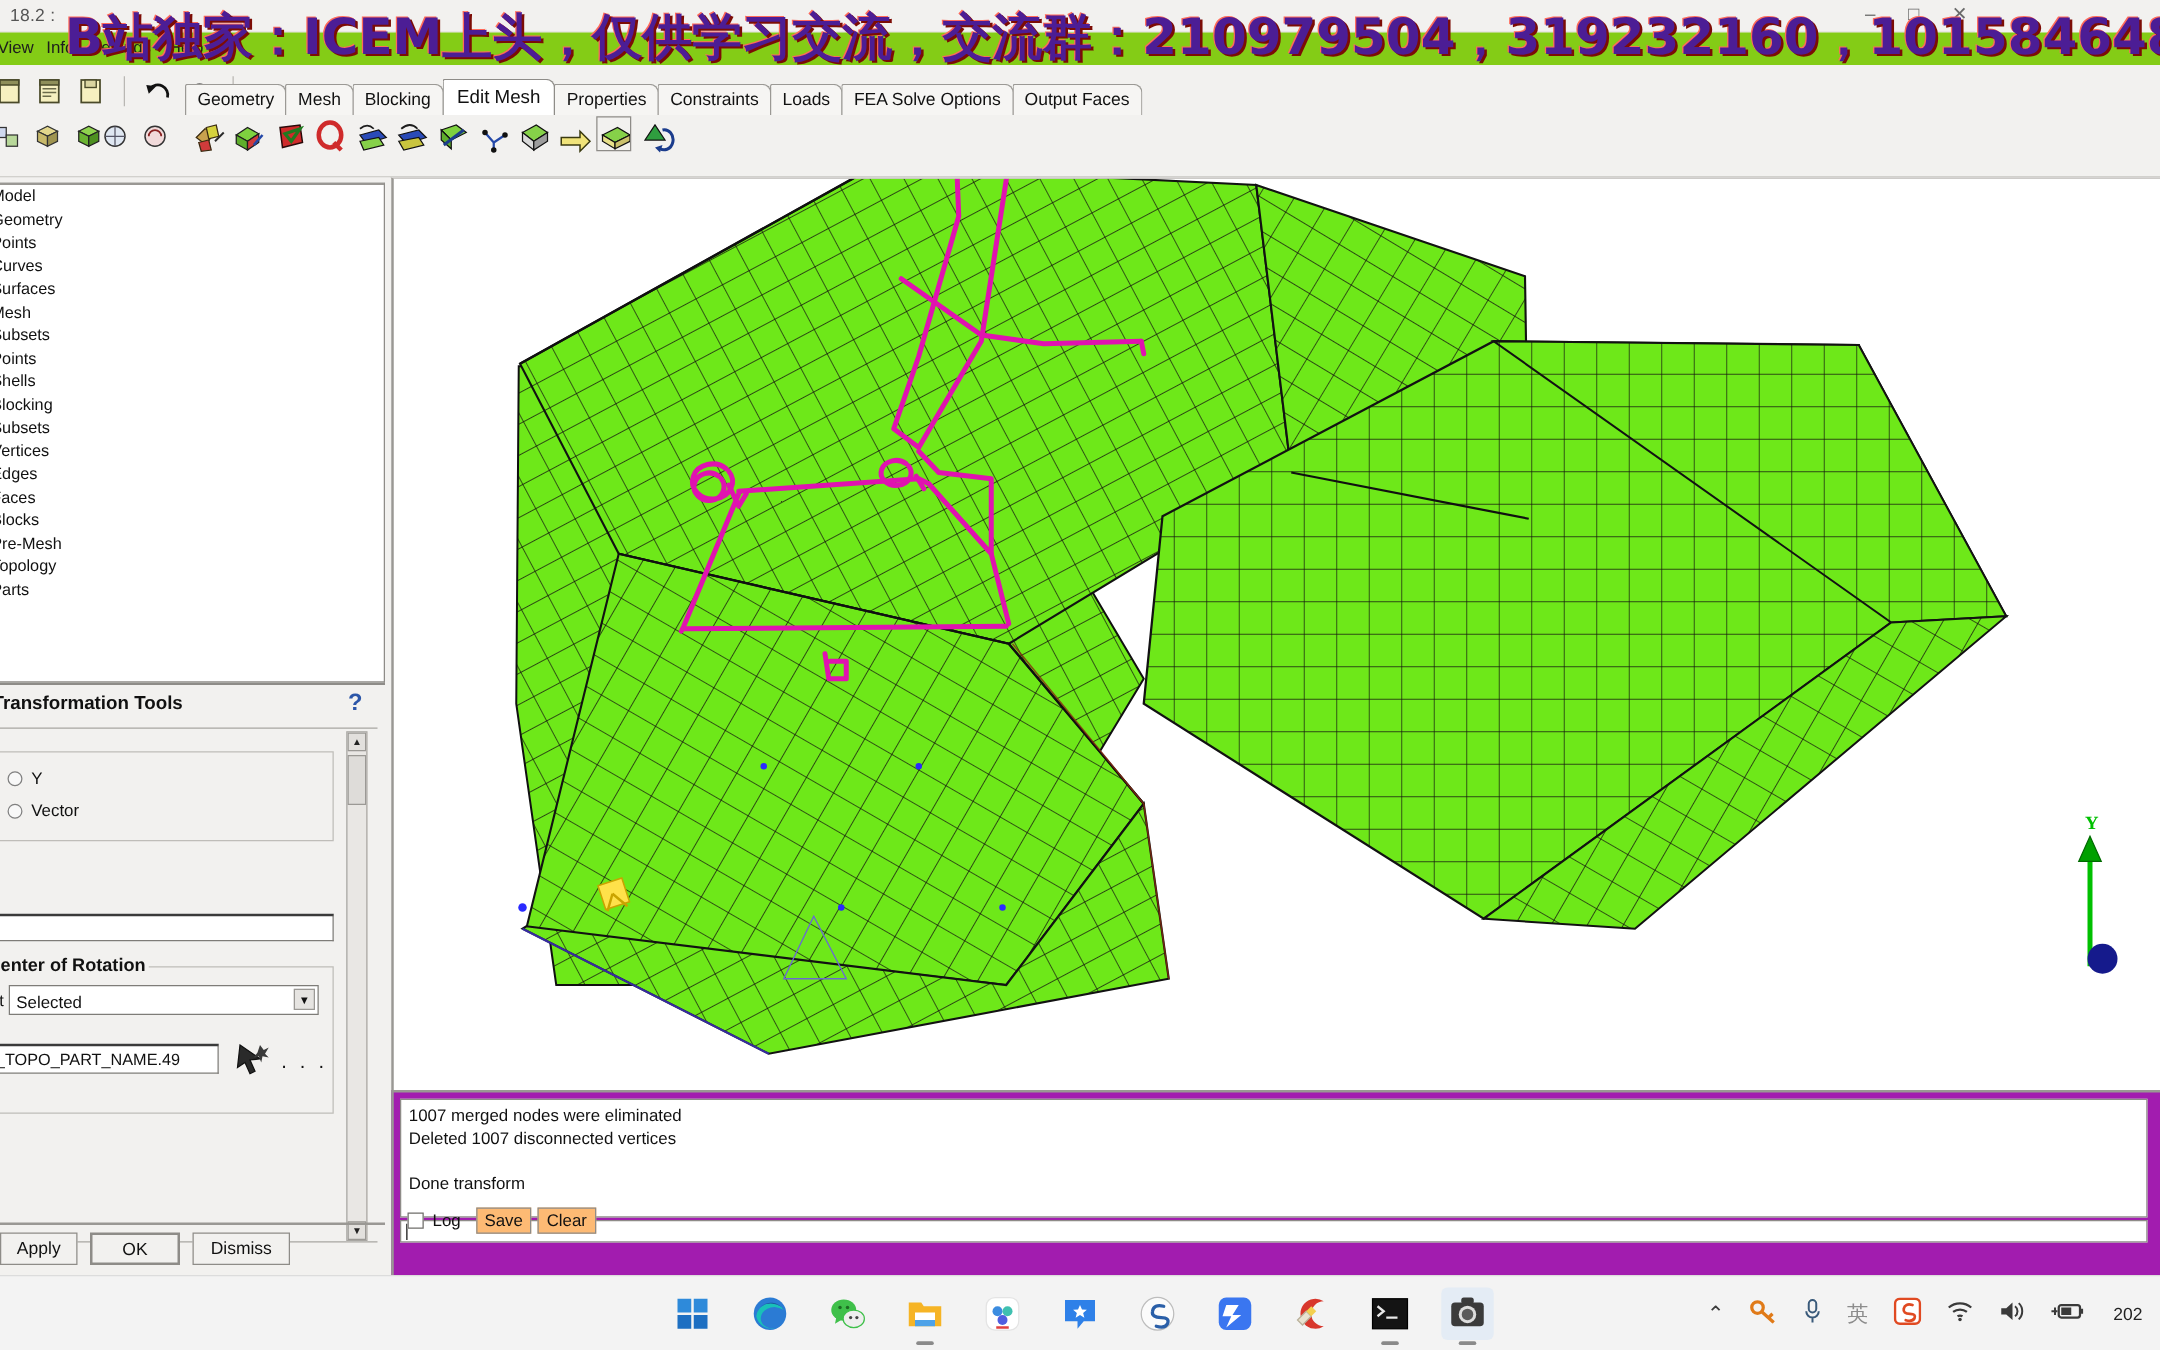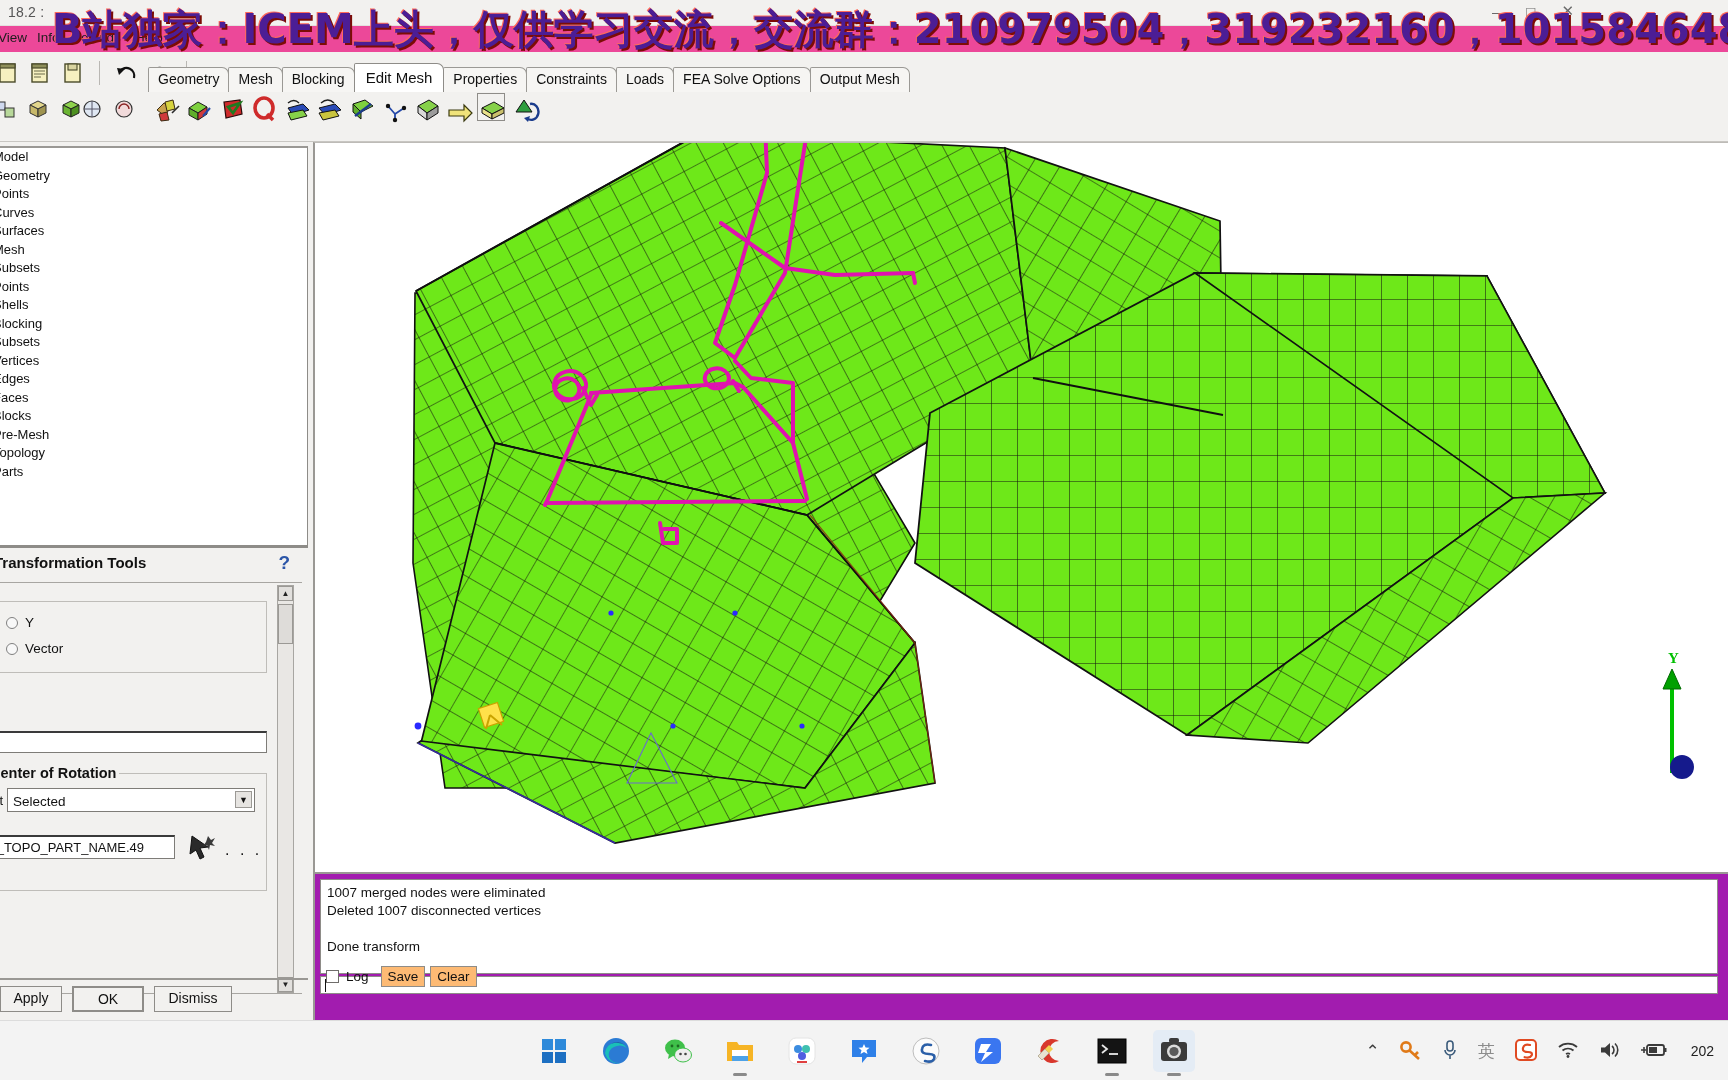--- a/index.html
+++ b/index.html
@@ -29,21 +29,21 @@
   .win-btns {
     position: absolute; right: 6px; top: 2px;
     display: flex; gap: 26px; align-items: center;
     color: #6a6a6a; font-size: 15px;
   }
   .win-btns span { cursor: default; }
 
   
   .menubar {
     position: absolute; left: 0; top: 26px; width: 1728px; height: 26px;
-    background: #ec4899;
+    background: #84cc16;
   }
   .menubar .mi {
     position: absolute; top: 4px;
     font-size: 13.5px; color: #1d1d1d;
   }
 
   
   .toolbar {
     position: absolute; left: 0; top: 52px; width: 1728px; height: 90px;
     background: #f2f1ef;
@@ -366,21 +366,21 @@
 
       <div class="tabstrip">
         <div class="tab">Geometry</div>
         <div class="tab">Mesh</div>
         <div class="tab">Blocking</div>
         <div class="tab active">Edit Mesh</div>
         <div class="tab">Properties</div>
         <div class="tab">Constraints</div>
         <div class="tab">Loads</div>
         <div class="tab">FEA Solve Options</div>
-        <div class="tab">Output Mesh</div>
+        <div class="tab">Output Faces</div>
       </div>
     </div>
 
     <div class="tb-row2">
       <div style="position:absolute;left:-8px;top:2px;">
         <span class="icon-btn">
           <svg width="26" height="26" viewBox="0 0 26 26">
             <rect x="4" y="6" width="8" height="8" fill="#cfd9ef" stroke="#333" stroke-width="1"></rect>
             <rect x="12" y="12" width="9" height="9" fill="#b8d89a" stroke="#333" stroke-width="1"></rect>
           </svg>

